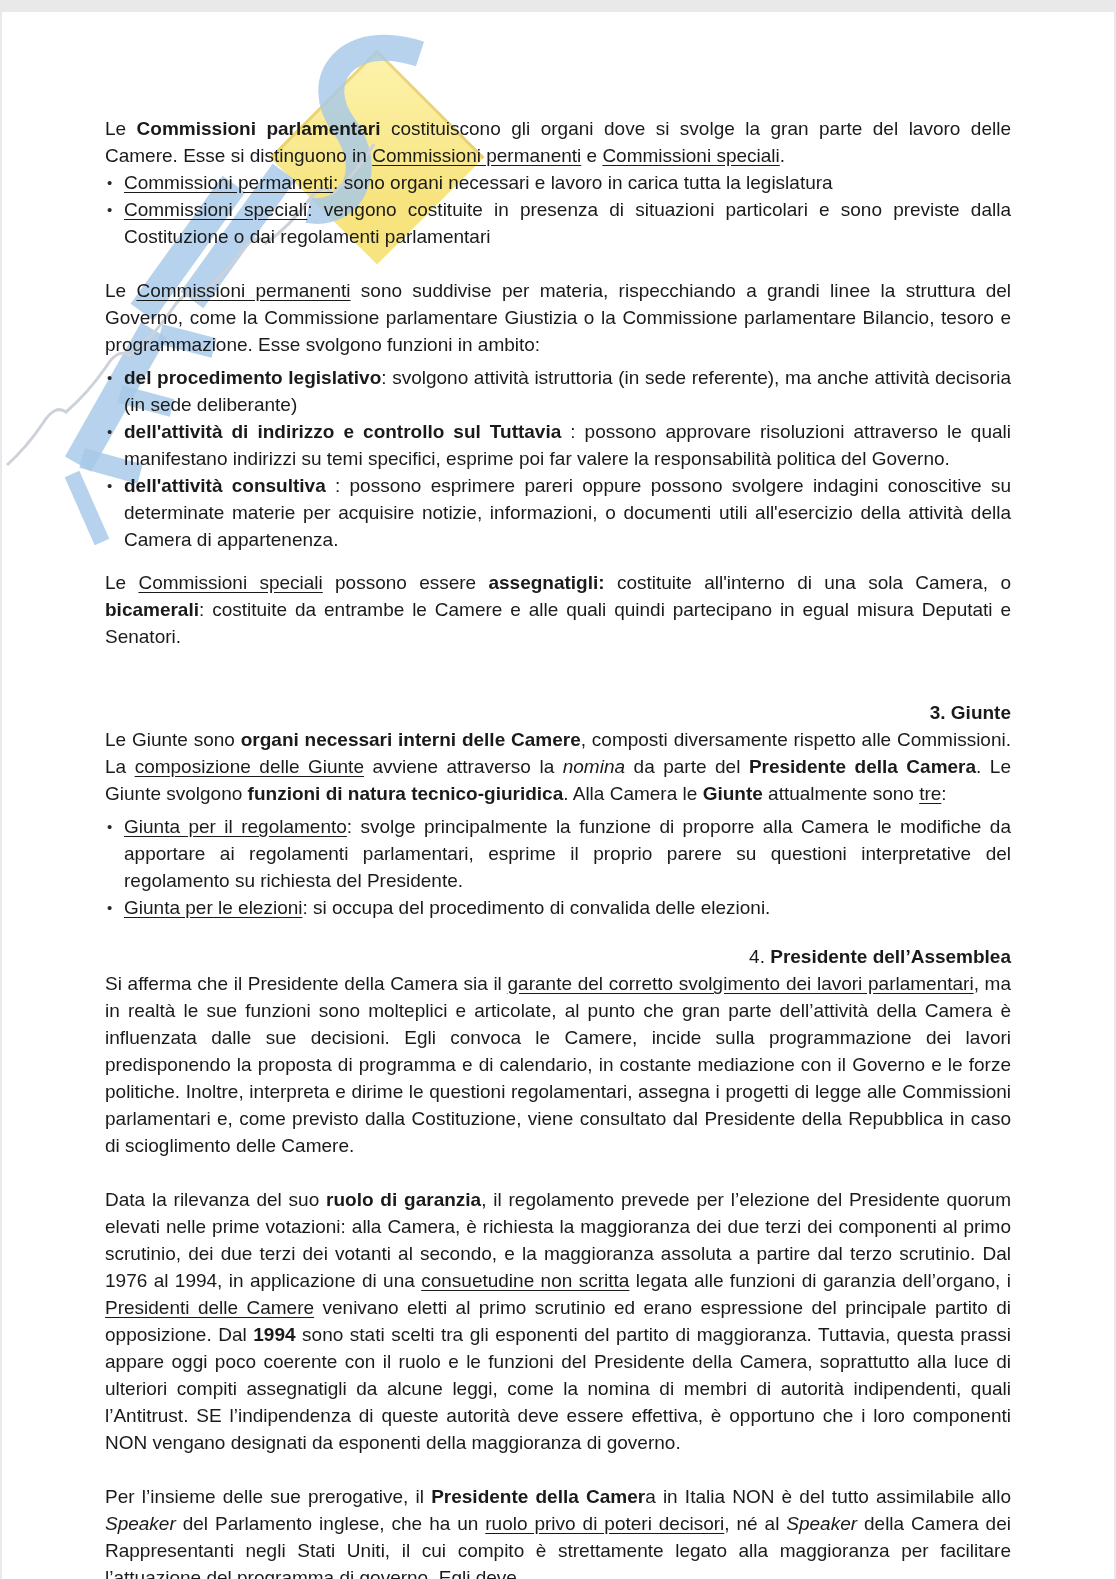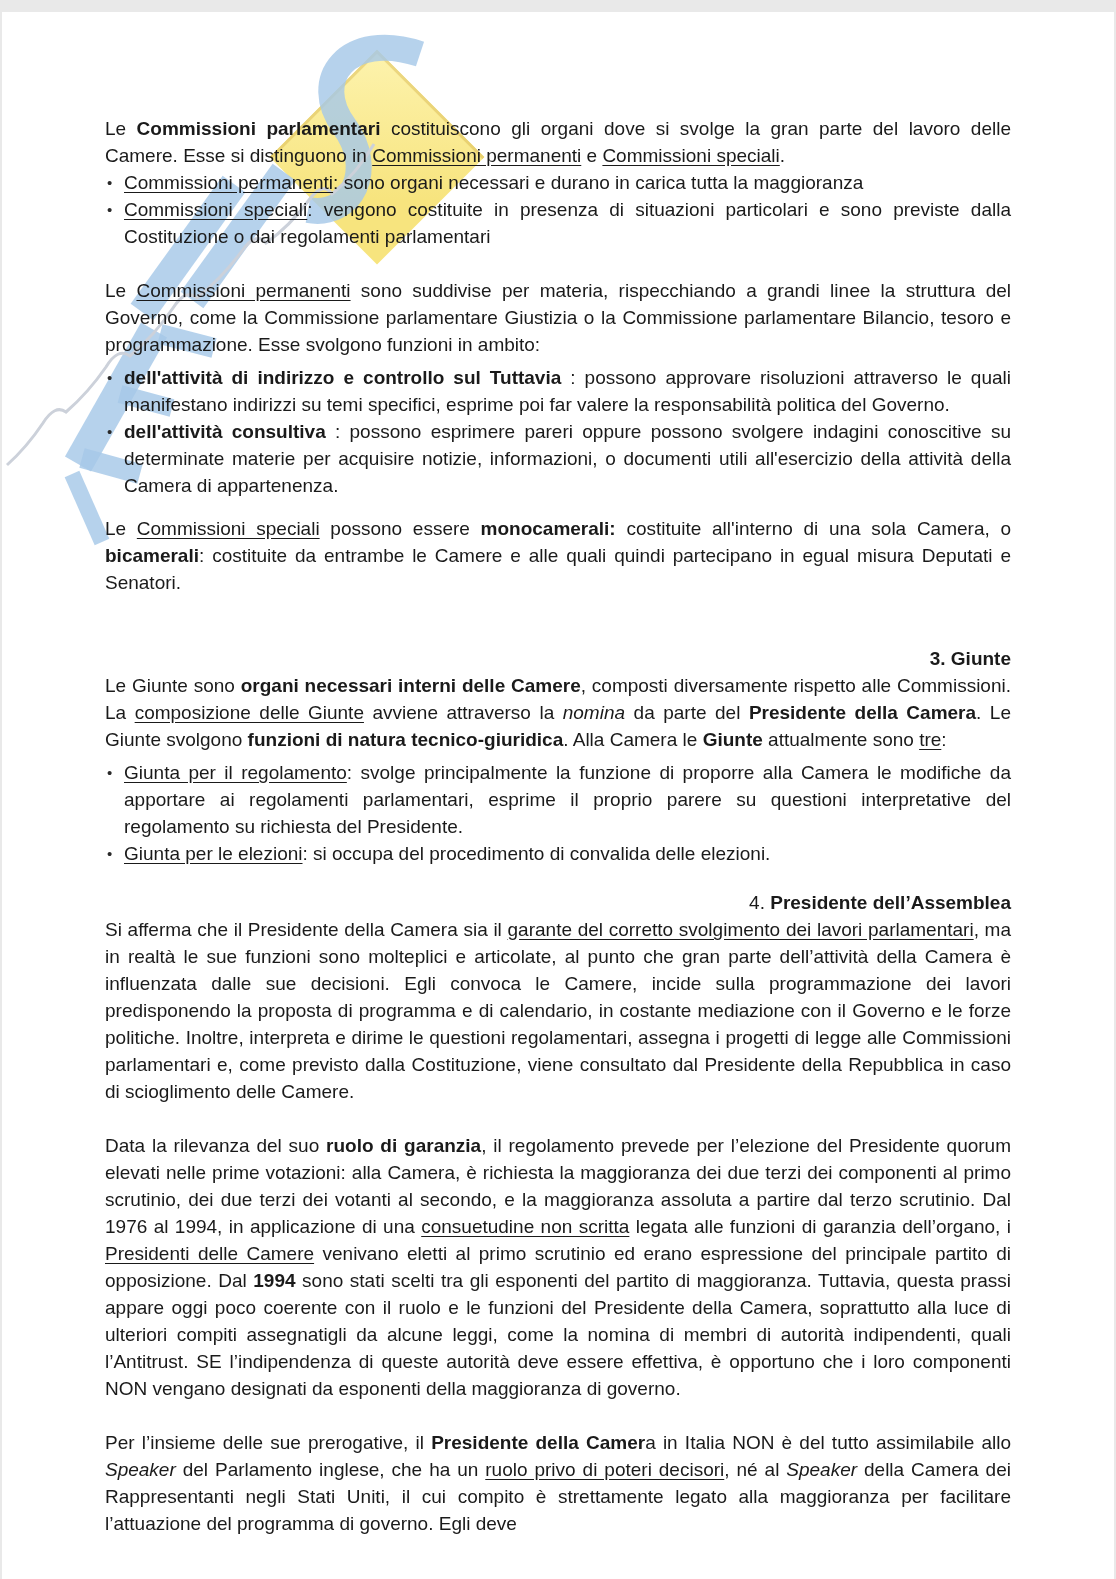--- a/index.html
+++ b/index.html
@@ -77,32 +77,33 @@
       </g>
       <path d="M 372,132 q -16,28 -42,50 q -9,-13 -23,6 q -19,26 -43,43 q -10,-12 -24,8 q -21,28 -45,47 q -11,-10 -24,10 q -19,28 -43,48 q -12,-9 -24,11 q -18,26 -40,45 q -11,-8 -23,11 q -16,24 -36,42" stroke="var(--script-gray)" stroke-width="3" fill="none"></path>
     </svg>
   </div>
 
   <main class="content">
 
     <p class="first"><span>Le </span><span class="b">Commissioni parlamentari</span><span> costituiscono gli organi dove si svolge la gran parte del lavoro delle Camere. Esse si distinguono in </span><span class="u">Commissioni permanenti</span><span> e </span><span class="u">Commissioni speciali</span><span>.</span></p>
 
     <ul>
-      <li><span class="u">Commissioni permanenti</span><span>: sono organi necessari e durano in carica tutta la maggioranza</span></li>
+      <li><span class="u">Commissioni permanenti</span><span>: sono organi necessari e lavoro in carica tutta la legislatura</span></li>
       <li><span class="u">Commissioni speciali</span><span>: vengono costituite in presenza di situazioni particolari e sono previste dalla Costituzione o dai regolamenti parlamentari</span></li>
     </ul>
 
     <p><span>Le </span><span class="u">Commissioni permanenti</span><span> sono suddivise per materia, rispecchiando a grandi linee la struttura del Governo, come la Commissione parlamentare Giustizia o la Commissione parlamentare Bilancio, tesoro e programmazione. Esse svolgono funzioni in ambito:</span></p>
 
     <ul class="gap-top">
+      <li><span class="b">del procedimento legislativo</span><span>: svolgono attività istruttoria (in sede referente), ma anche attività decisoria (in sede deliberante)</span></li>
       <li><span class="b">dell'attività di indirizzo e controllo sul Tuttavia</span><span> : possono approvare risoluzioni attraverso le quali manifestano indirizzi su temi specifici, esprime poi far valere la responsabilità politica del Governo.</span></li>
       <li><span class="b">dell'attività consultiva</span><span> : possono esprimere pareri oppure possono svolgere indagini conoscitive su determinate materie per acquisire notizie, informazioni, o documenti utili all'esercizio della attività della Camera di appartenenza.</span></li>
     </ul>
 
-    <p class="tight"><span>Le </span><span class="u">Commissioni speciali</span><span> possono essere </span><span class="b">monocamerali:</span><span> costituite all'interno di una sola Camera, o </span><span class="b">bicamerali</span><span>: costituite da entrambe le Camere e alle quali quindi partecipano in egual misura Deputati e Senatori.</span></p>
+    <p class="tight"><span>Le </span><span class="u">Commissioni speciali</span><span> possono essere </span><span class="b">assegnatigli:</span><span> costituite all'interno di una sola Camera, o </span><span class="b">bicamerali</span><span>: costituite da entrambe le Camere e alle quali quindi partecipano in egual misura Deputati e Senatori.</span></p>
 
     <h2 class="sec3"><span class="b">3. Giunte</span></h2>
 
     <p class="after-heading"><span>Le Giunte sono </span><span class="b">organi necessari interni delle Camere</span><span>, composti diversamente rispetto alle Commissioni. La </span><span class="u">composizione delle Giunte</span><span> avviene attraverso la </span><span class="i">nomina</span><span> da parte del </span><span class="b">Presidente della Camera</span><span>. Le Giunte svolgono </span><span class="b">funzioni di natura tecnico-giuridica</span><span>. Alla Camera le </span><span class="b">Giunte</span><span> attualmente sono </span><span class="u">tre</span><span>:</span></p>
 
     <ul class="gap-top">
       <li><span class="u">Giunta per il regolamento</span><span>: svolge principalmente la funzione di proporre alla Camera le modifiche da apportare ai regolamenti parlamentari, esprime il proprio parere su questioni interpretative del regolamento su richiesta del Presidente.</span></li>
       <li><span class="u">Giunta per le elezioni</span><span>: si occupa del procedimento di convalida delle elezioni.</span></li>
     </ul>
 

